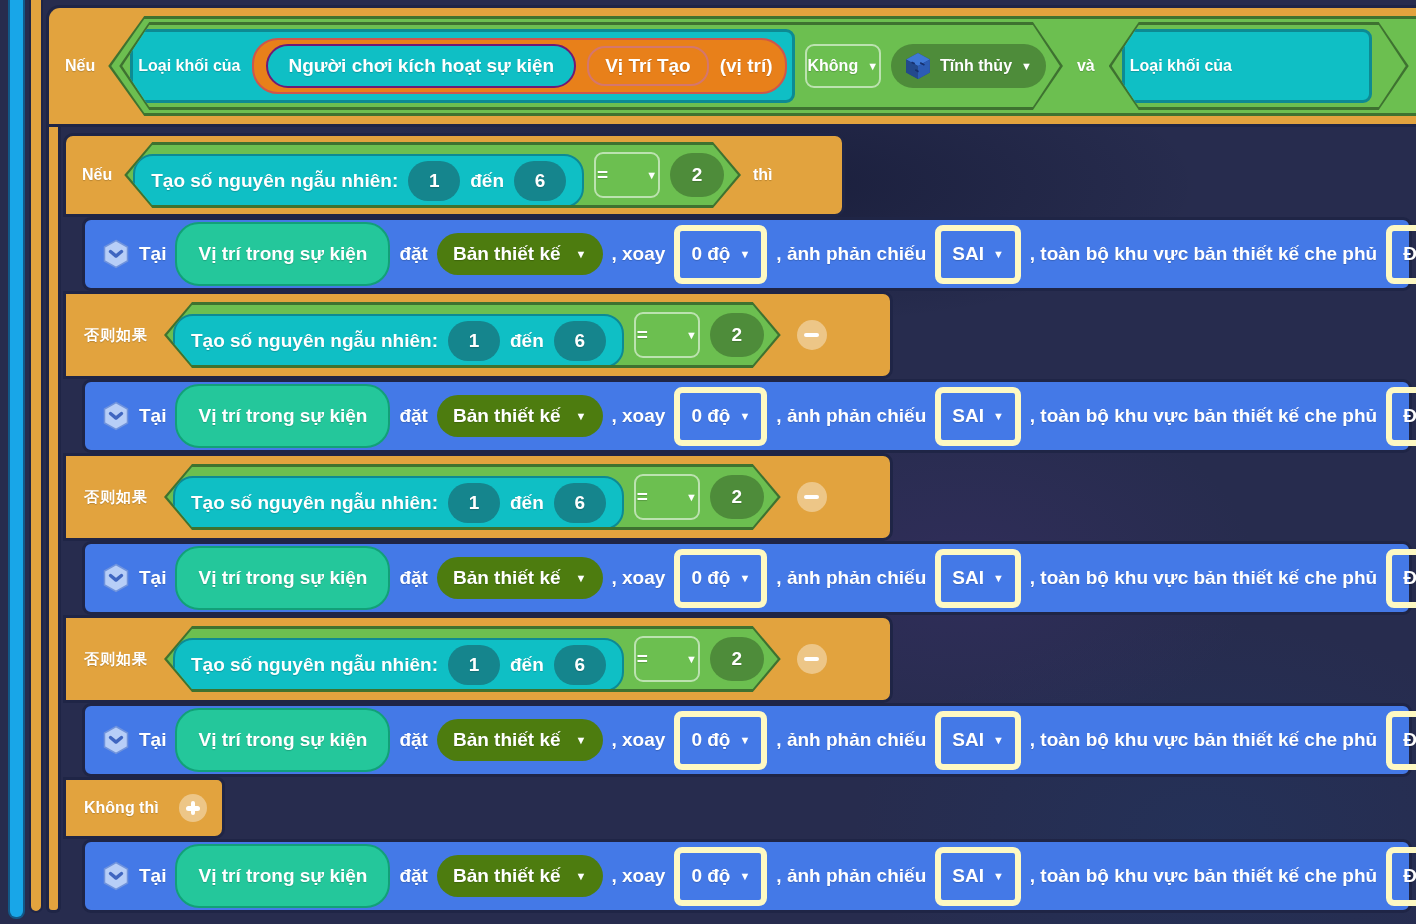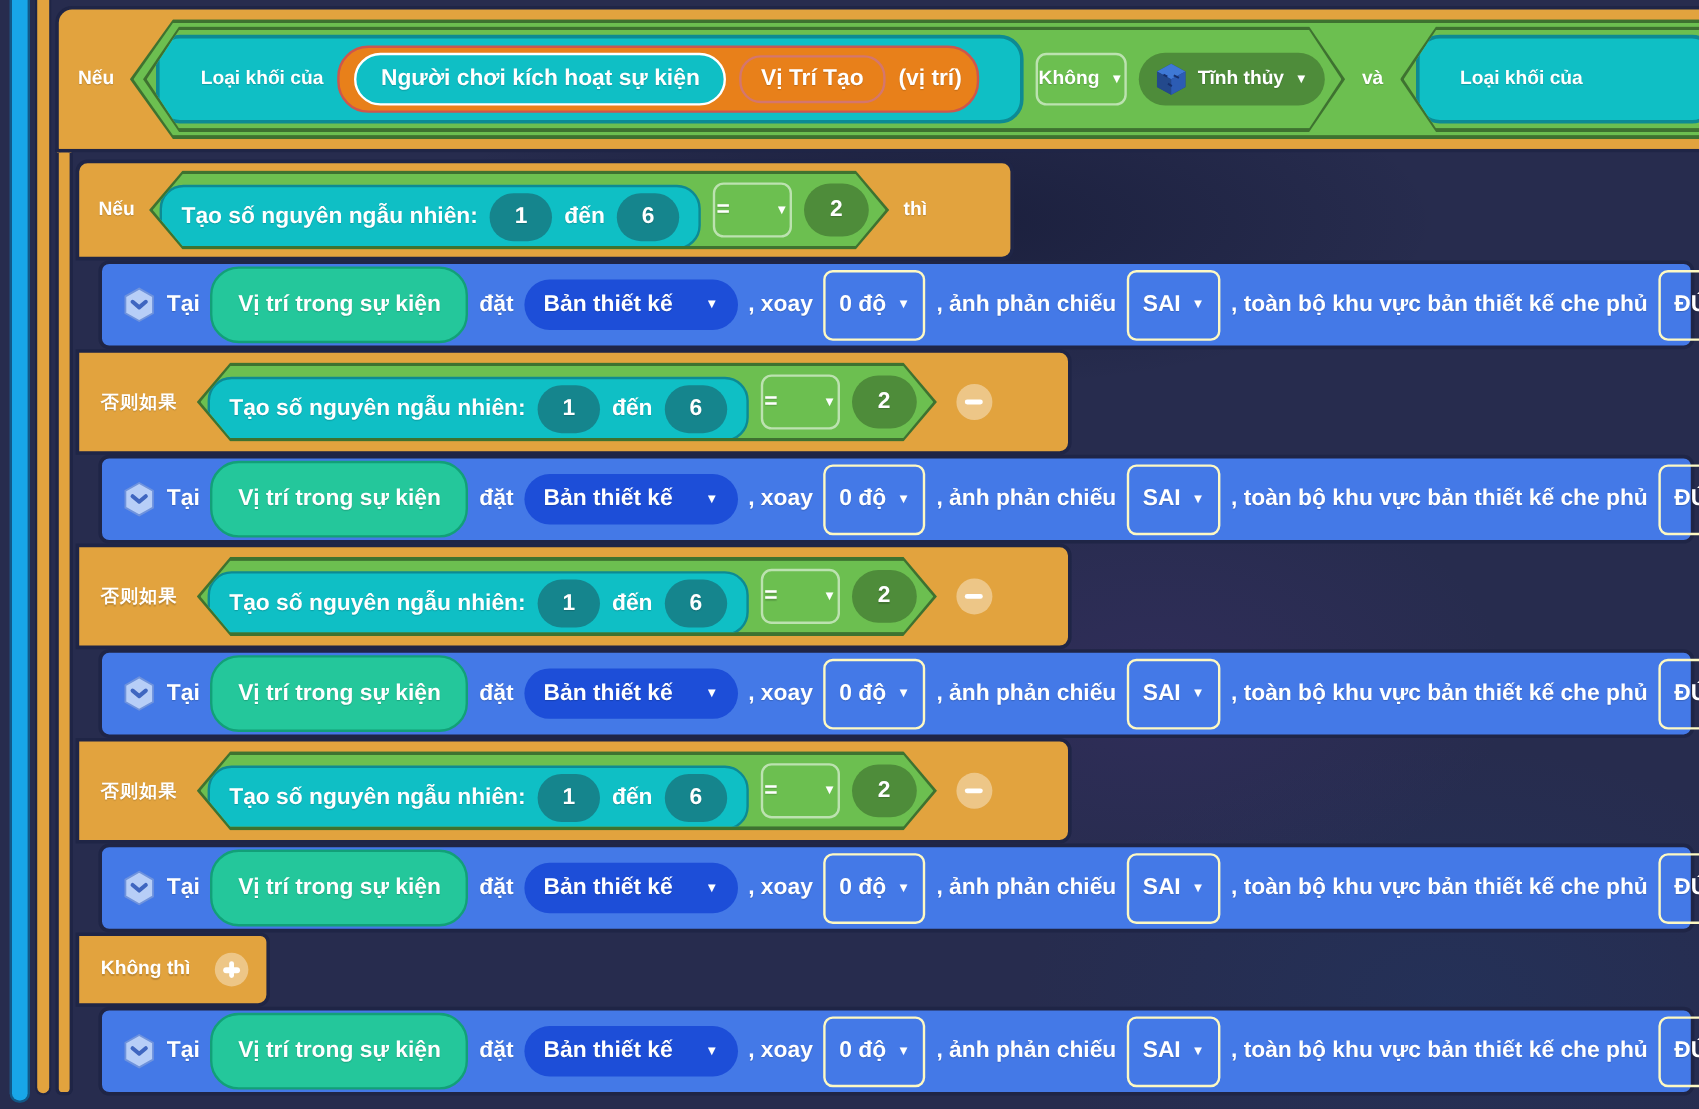--- a/index.html
+++ b/index.html
@@ -50,23 +50,23 @@
 
   
   .hex { --d:30px; display:inline-flex; align-items:stretch; background:#3e7230;
     clip-path:polygon(var(--d) 0, calc(100% - var(--d)) 0, 100% 50%,
       calc(100% - var(--d)) 100%, var(--d) 100%, 0 50%); flex:none; }
   .hexin { margin:3px; flex:1; background:#6cbf50; display:flex; align-items:center;
     clip-path:polygon(calc(var(--d) - 3px) 0, calc(100% - var(--d) + 3px) 0, 100% 50%,
       calc(100% - var(--d) + 3px) 100%, calc(var(--d) - 3px) 100%, 0 50%); }
 
   
-  .teal-block { background:#0fbfc5; border:3px solid #0d8a93; border-radius:20px;
-    display:flex; align-items:center; gap:12px; padding:0 34px; height:74px; flex:none; }
-  .teal-pill  { background:#0fbfc5; border:2px solid #ffffff; border-radius:22px;
+  .teal-block { background:#0fbfc5; border:3px solid #0d8a93; border-radius:9px;
+    display:flex; align-items:center; gap:12px; padding:0 5px; height:74px; flex:none; }
+  .teal-pill  { background:#0fbfc5; border:2px solid #701a75; border-radius:22px;
     display:flex; align-items:center; padding:0 20px; height:44px; flex:none; }
   .arg-orange { background:#e8801a; border:2px solid #cd564d; border-radius:26px;
     display:flex; align-items:center; gap:11px; padding:0 12px; height:56px; flex:none; }
   .outline-pill { border:2px solid #d4766e; border-radius:18px; height:40px;
     display:flex; align-items:center; padding:0 16px; flex:none; }
   .dd-light { border:2px solid rgba(255,255,255,.55); border-radius:9px; height:44px;
     display:flex; align-items:center; gap:9px; padding:0 1px; flex:none; }
   .green-pill { background:#4e8c3a; border-radius:22px; height:44px;
     display:flex; align-items:center; gap:9px; padding:0 14px; flex:none; }
   .oval-teal { background:#15858d; border-radius:20px; min-width:52px; height:40px;
@@ -95,23 +95,23 @@
   .plus-glyph::before, .plus-glyph::after { content:""; position:absolute; background:#fff; border-radius:3px; }
   .plus-glyph::before { left:0; top:5px; width:14px; height:4.5px; }
   .plus-glyph::after { left:5px; top:0; width:4.5px; height:14px; }
 
   
   .stmt-row { margin-left:19px; width:1330px; height:74px; background:#4479e7;
     border:3px solid #1f2546; border-radius:9px;
     display:flex; align-items:center; gap:9px; padding-left:17px; }
   .emerald-pill { background:#24c79b; border:2px solid #12a078; border-radius:24px; height:64px;
     display:flex; align-items:center; padding:0 21px; flex:none; }
-  .navy-pill { background:#1d4ed8; border-radius:21px; height:42px;
-    display:flex; align-items:center; gap:27px; padding:0 16px; flex:none; }
-  .dd-blue { border:2px solid #fef9c3; border-radius:8px; height:59px;
+  .navy-pill { background:#4d7c0f; border-radius:21px; height:42px;
+    display:flex; align-items:center; gap:15px; padding:0 16px; flex:none; }
+  .dd-blue { border:6px solid #fef9c3; border-radius:8px; height:59px;
     display:flex; align-items:center; gap:9px; padding:0 11px; flex:none; }
 
   .fs20 { font-size:16px; } .fs19 { font-size:19px; }
   .cjk { font-size:15px; letter-spacing:1px;text-align:right; }
   .icon { flex:none; display:flex; align-items:center; }
 </style>
 </head>
 <body>
 
 <div class="page">

